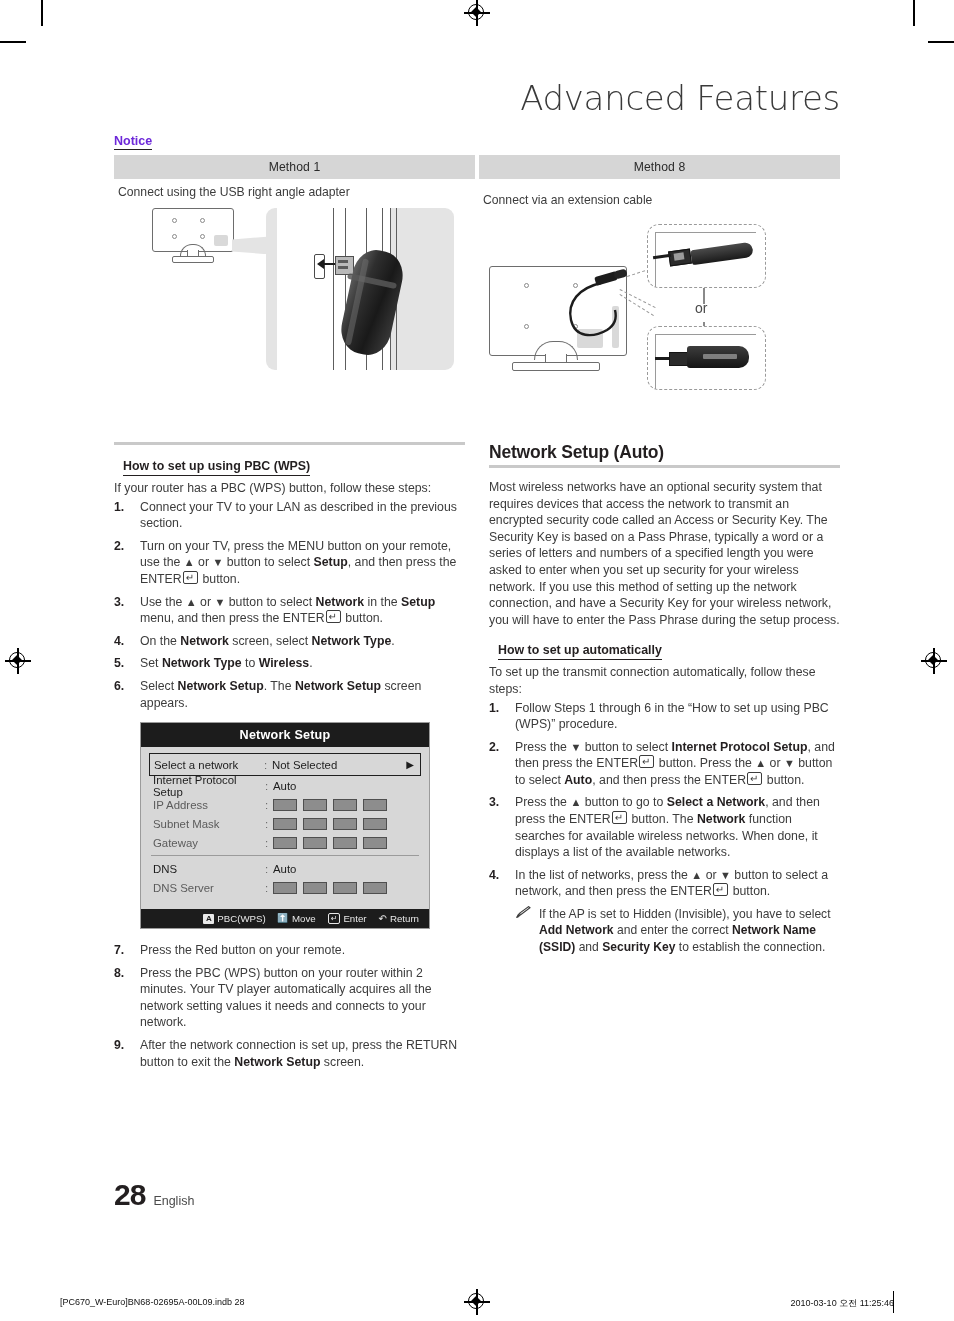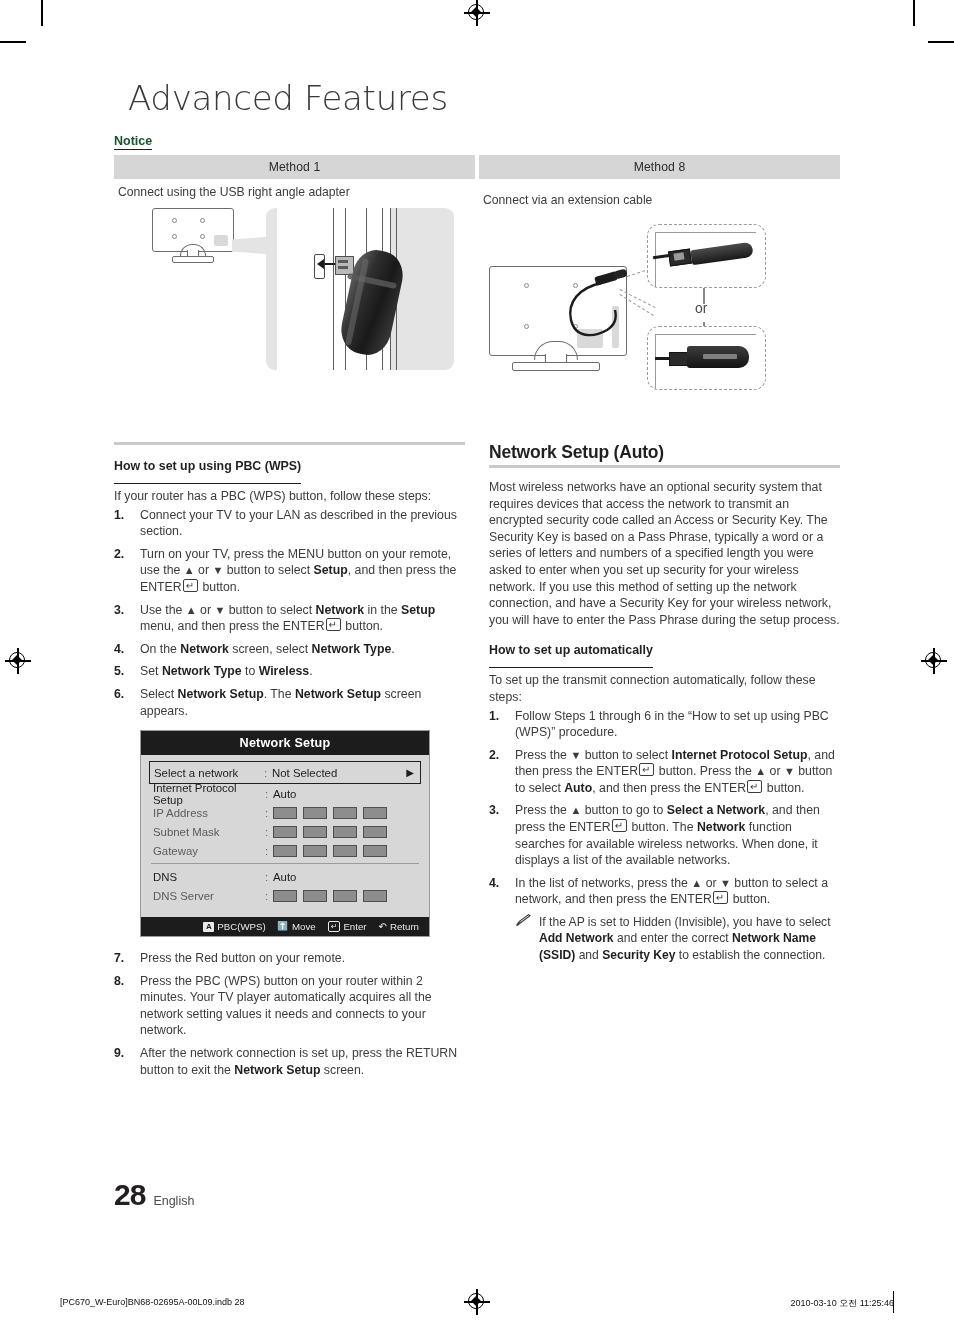--- a/index.html
+++ b/index.html
@@ -19,25 +19,25 @@
   .reg .ring{position:absolute;left:4px;top:4px;width:16px;height:16px;border:1.5px solid #000;border-radius:50%;box-sizing:border-box;}
   .reg .dot{position:absolute;left:7px;top:7px;width:10px;height:10px;background:#000;border-radius:50%;
     -webkit-clip-path:polygon(50% 0,100% 50%,50% 100%,0 50%);clip-path:polygon(50% 0,100% 50%,50% 100%,0 50%);}
 
   
   .content{position:absolute;left:114px;top:80px;width:726px;}
 
   h1.title{
     font-family:"DejaVu Sans", sans-serif;
     font-weight:300;font-size:34px;letter-spacing:-0.3px;
-    margin:0 0 14px 14px;color:#3a3a3a;line-height:1.1;
+    margin:0 0 14px 0;color:#3a3a3a;line-height:1.1;text-align:right;
   }
 
   .notice-label{
-    font-size:12.5px;font-weight:700;color:#14532d;display:inline-block;
+    font-size:12.5px;font-weight:700;color:#6d28d9;display:inline-block;
     border-bottom:1.3px solid #231f20;padding-bottom:1px;margin-bottom:5px;
   }
   .notice-body{font-size:12.2px;line-height:16.5px;color:#3c3c3c;margin:0 0 12px 0;}
 
   
   .methods{display:flex;gap:4px;width:726px;}
   .method{flex:1;}
   .method .hd{
     background:#d6d6d6;text-align:center;font-size:12.2px;color:#2b2b2b;
     padding:5px 0 5px 0;letter-spacing:.1px;
@@ -67,21 +67,21 @@
   .col{width:351px;}
   .col.right{width:351px;}
 
   h2.sec{
     font-size:17.5px;font-weight:700;color:#231f20;margin:0 0 2px 0;letter-spacing:-0.2px;
   }
   .rule{height:2.6px;background:#c9c9c9;margin:0 0 11px 0;}
 
   .subhead{
     font-size:12.4px;font-weight:700;color:#231f20;display:inline-block;
-    border-bottom:1.2px solid #231f20;padding-bottom:10px;margin:0 0 4px 0;
+    border-bottom:1.2px solid #231f20;padding-bottom:2px;margin:0 0 4px 9px;
   }
   .para{font-size:12.3px;line-height:16.6px;color:#3c3c3c;margin:0 0 5px 0;}
   .para.tight{margin-bottom:2px;}
 
   ol.steps{list-style:none;margin:0;padding:0;}
   ol.steps>li{
     display:flex;font-size:12.3px;line-height:16.6px;color:#3c3c3c;margin-bottom:6px;
   }
   ol.steps>li .num{width:26px;flex:0 0 26px;font-weight:700;color:#231f20;}
   ol.steps>li .txt{flex:1;}

